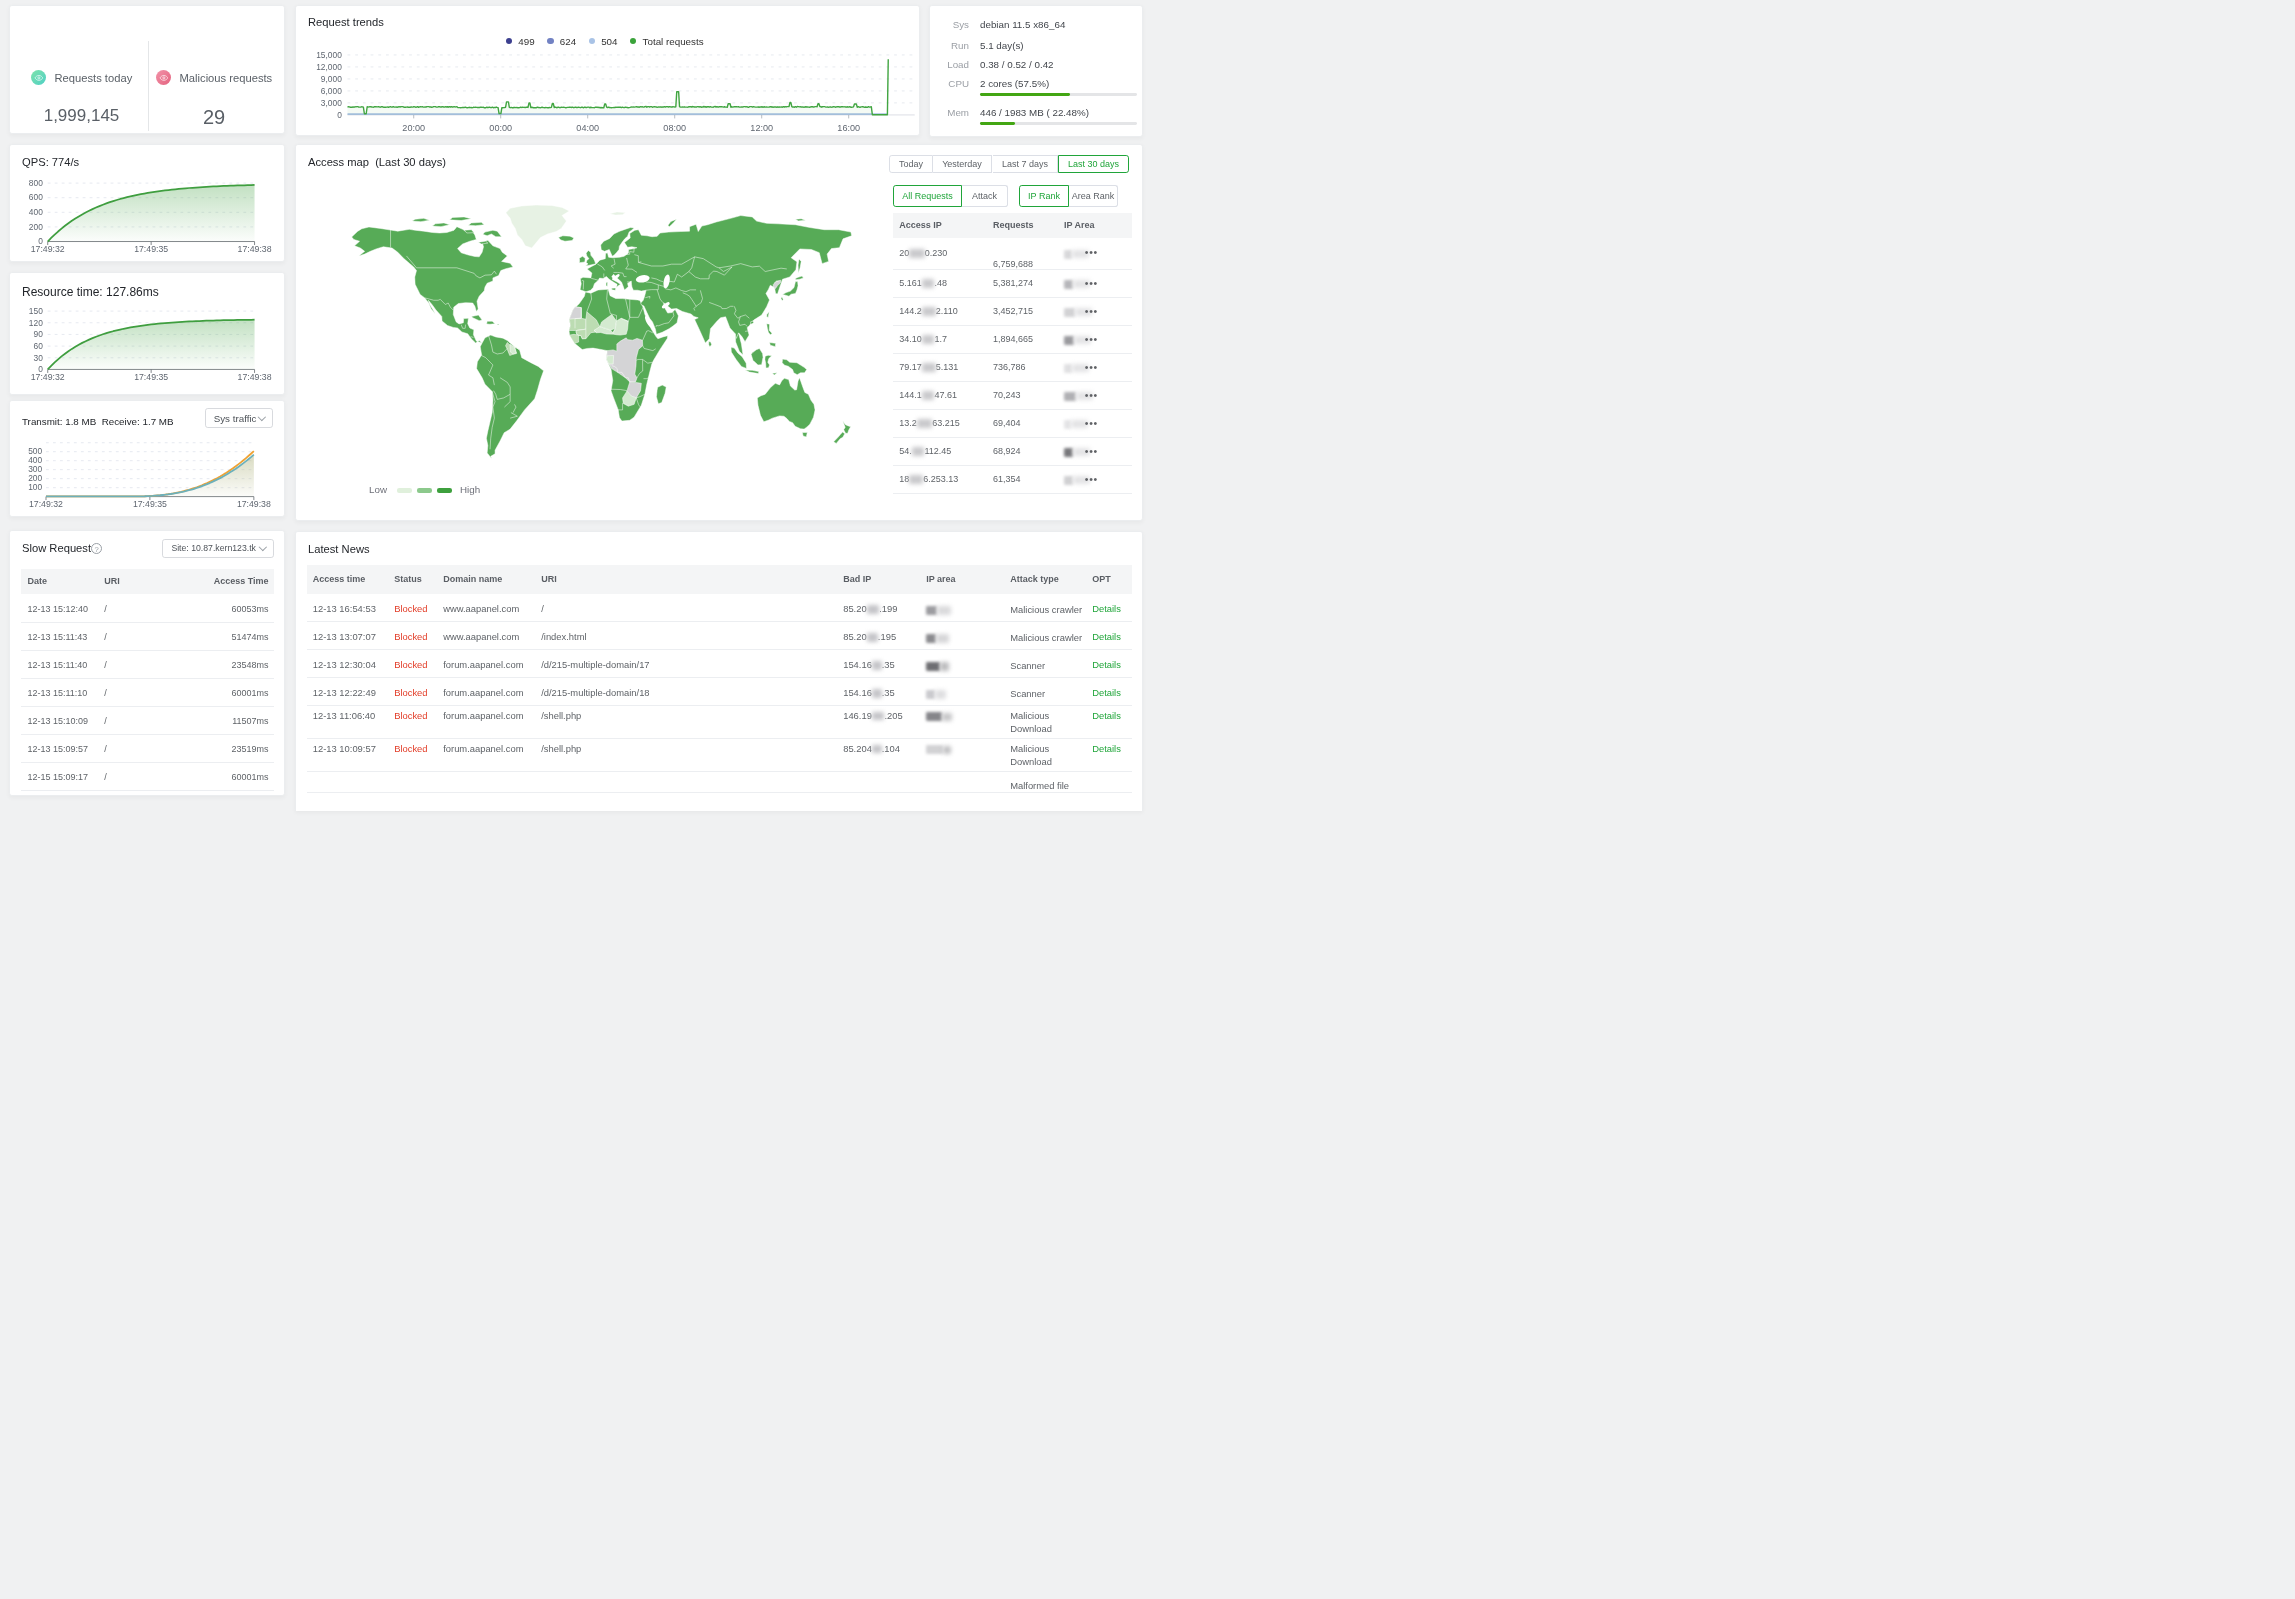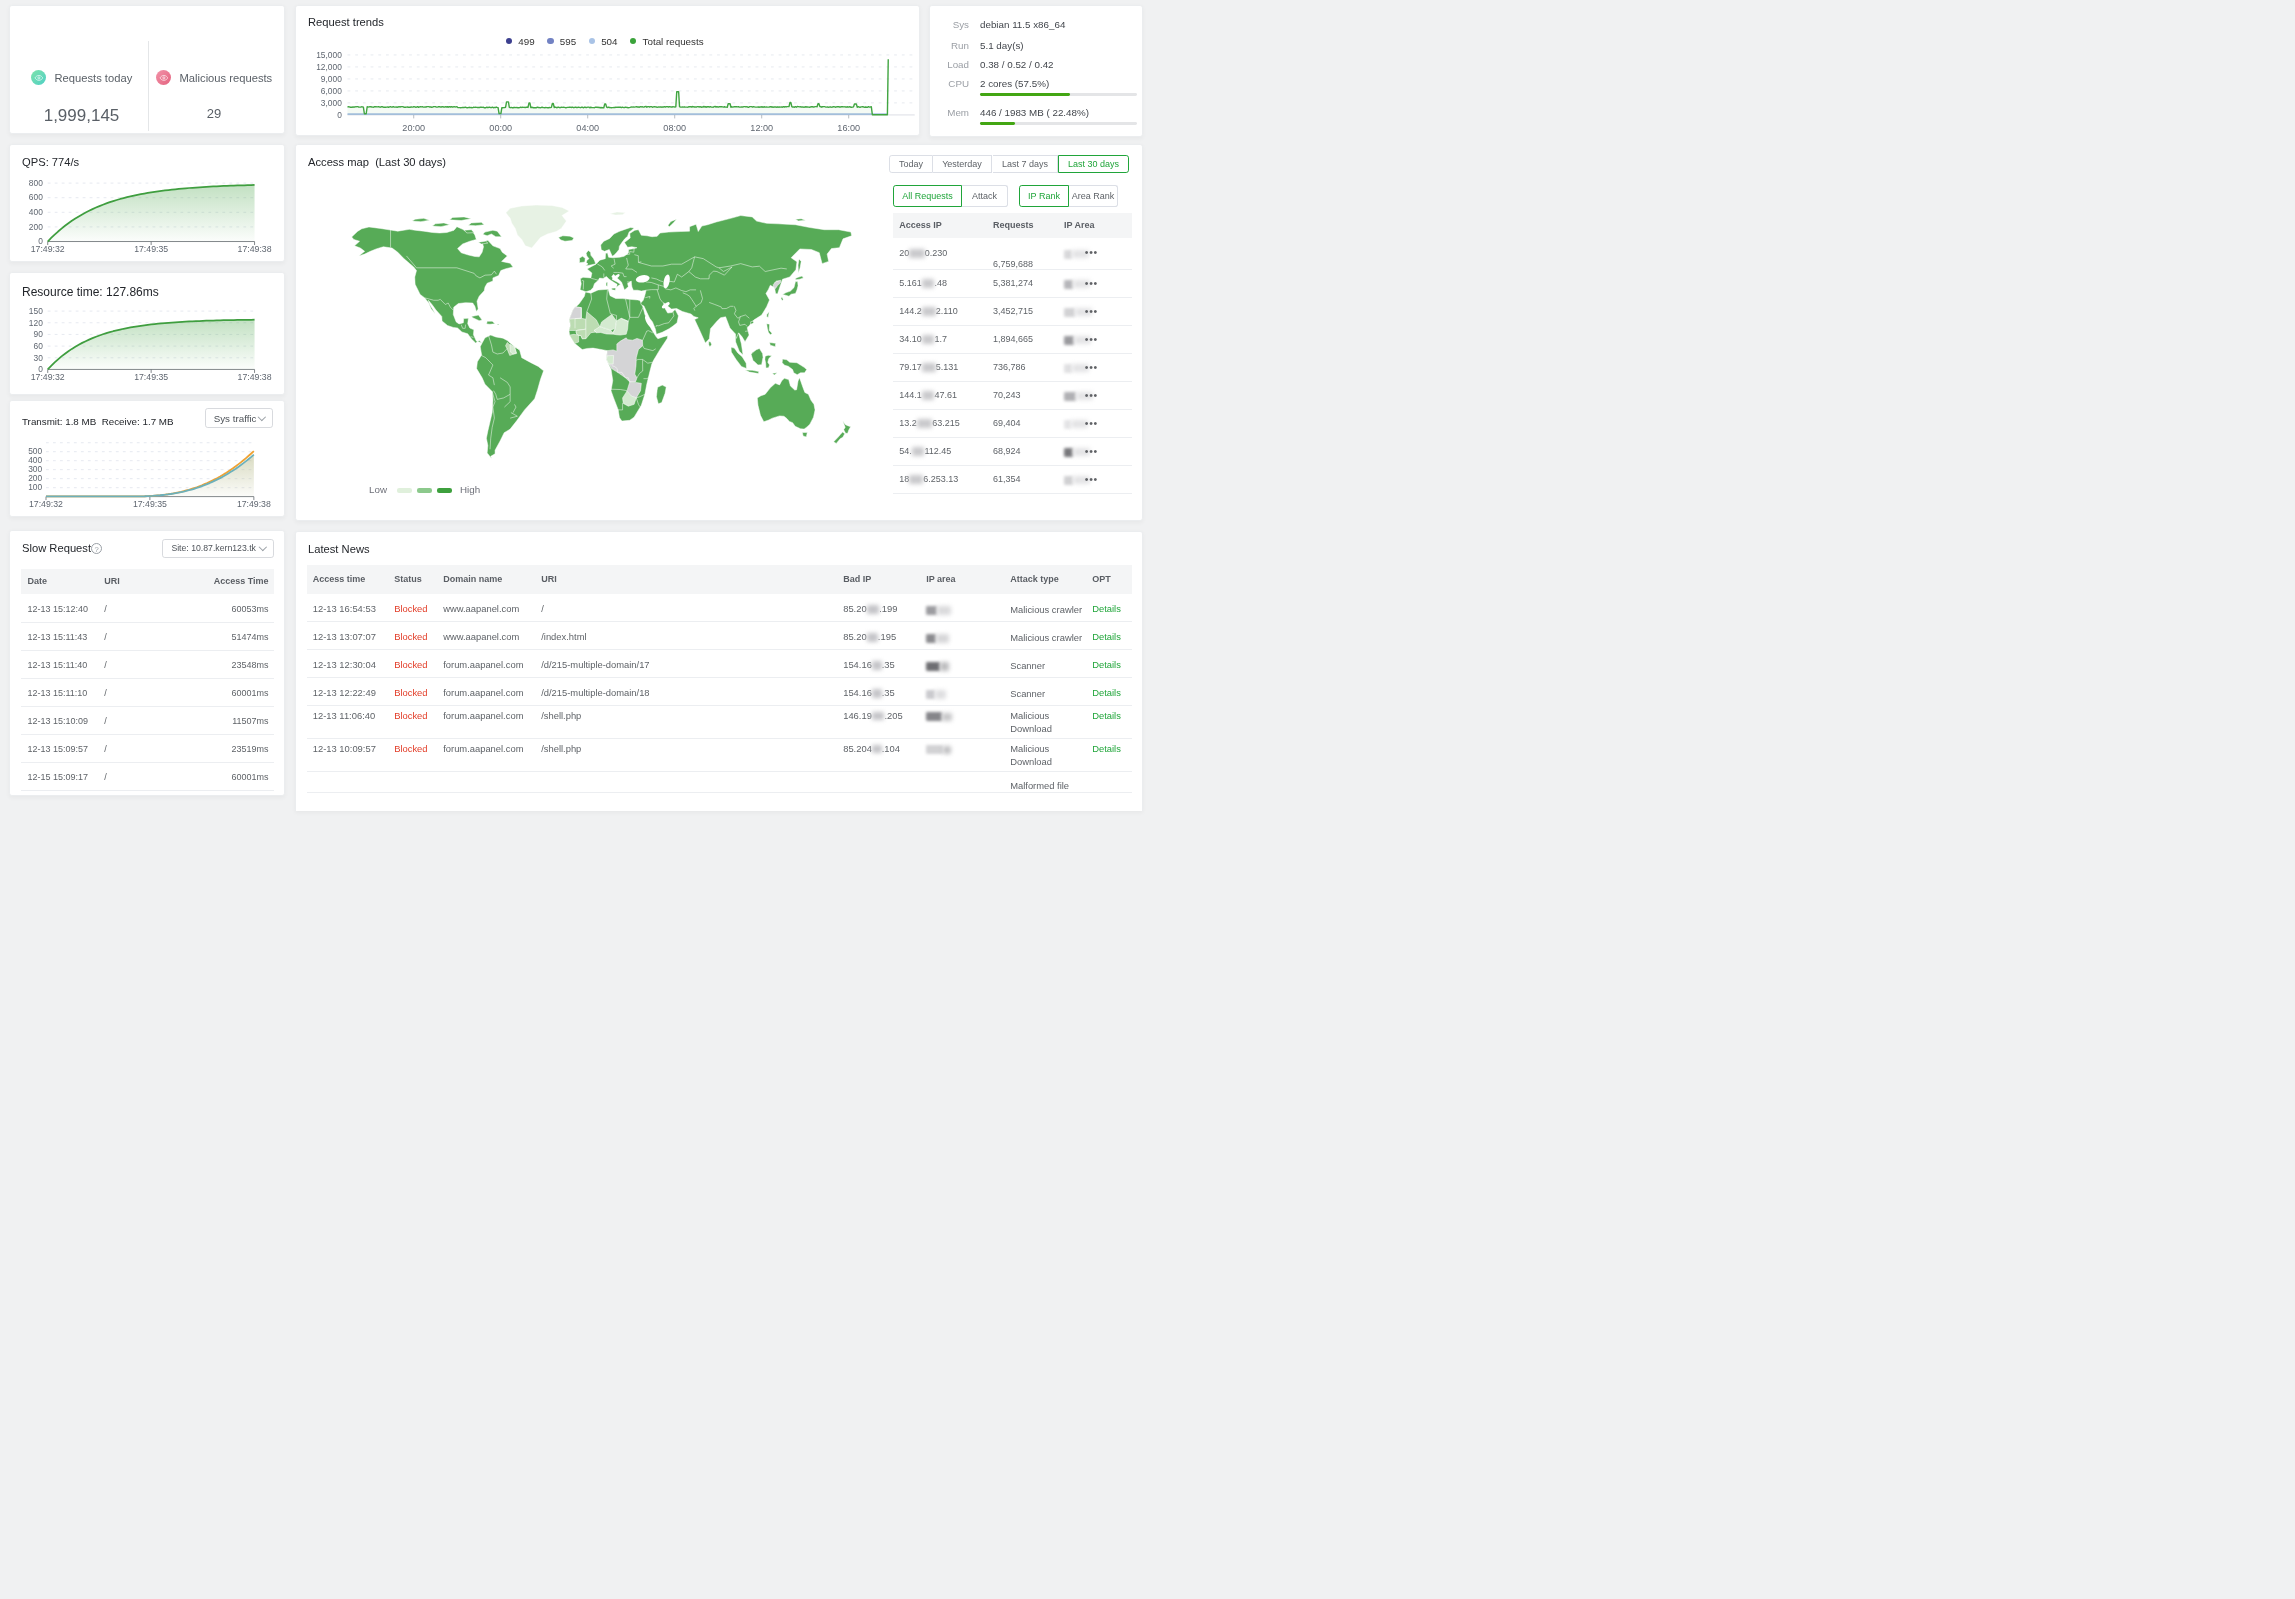--- a/index.html
+++ b/index.html
@@ -31,32 +31,32 @@
     <div style="margin-top:21px;font-size:17px;color:#595f66;">1,999,145</div>
   </div>
   <div style="position:absolute;left:132px;top:64px;width:144px;text-align:center;">
     <span style="display:inline-block;vertical-align:middle;width:15.4px;height:15.4px;border-radius:50%;background:linear-gradient(135deg,#f293a9,#e4637f);position:relative;">
       <svg viewBox="0 0 24 24" style="position:absolute;left:2.8px;top:2.8px;width:9.8px;height:9.8px;">
         <path d="M12 6 C7 6 3.5 10 2.5 12 C3.5 14 7 18 12 18 C17 18 20.5 14 21.5 12 C20.5 10 17 6 12 6 Z" fill="none" stroke="#fff" stroke-width="1.6"></path>
         <circle cx="12" cy="12" r="2.6" fill="none" stroke="#fff" stroke-width="1.6"></circle>
       </svg>
     </span>
     <span style="display:inline-block;vertical-align:middle;font-size:11.2px;color:#595f66;margin-left:5.6px;">Malicious requests</span>
-    <div style="margin-top:21px;font-size:13px;color:#595f66;">29</div>
+    <div style="margin-top:21px;font-size:20px;color:#595f66;">29</div>
   </div>
 </div>
 
 <div class="card" style="left:295px;top:4.9px;width:625px;height:131px;">
   <div class="ctitle" style="left:12px;top:9.8px;">Request trends</div>
 
   <div style="position:absolute;left:-2.8px;top:29px;width:100%;text-align:center;font-size:9.8px;color:#333;">
     <span style="display:inline-block;width:6.3px;height:6.3px;border-radius:50%;background:#3c3f8f;vertical-align:middle;"></span>
     <span style="vertical-align:middle;margin:0 9.8px 0 3.5px;">499</span>
     <span style="display:inline-block;width:6.3px;height:6.3px;border-radius:50%;background:#7282c3;vertical-align:middle;"></span>
-    <span style="vertical-align:middle;margin:0 9.8px 0 3.5px;">595</span>
+    <span style="vertical-align:middle;margin:0 9.8px 0 3.5px;">624</span>
     <span style="display:inline-block;width:6.3px;height:6.3px;border-radius:50%;background:#a9c3e6;vertical-align:middle;"></span>
     <span style="vertical-align:middle;margin:0 9.8px 0 3.5px;">504</span>
     <span style="display:inline-block;width:6.3px;height:6.3px;border-radius:50%;background:#3aa33a;vertical-align:middle;"></span>
     <span style="vertical-align:middle;margin-left:3.5px;">Total requests</span>
   </div>
   <svg width="625" height="127" viewBox="0 0 893 181" style="left:0;top:0;font-size:14px">
     <text x="65.5" y="159.4" text-anchor="end" class="axis-label" style="font-size:12px">0</text>
       <text x="65.5" y="142.2" text-anchor="end" class="axis-label" style="font-size:12px">3,000</text>
       <line x1="73.6" y1="138.2" x2="884" y2="138.2" stroke="#dde1ea" stroke-width="1" stroke-dasharray="4 7"></line>
       <text x="65.5" y="125.1" text-anchor="end" class="axis-label" style="font-size:12px">6,000</text>

